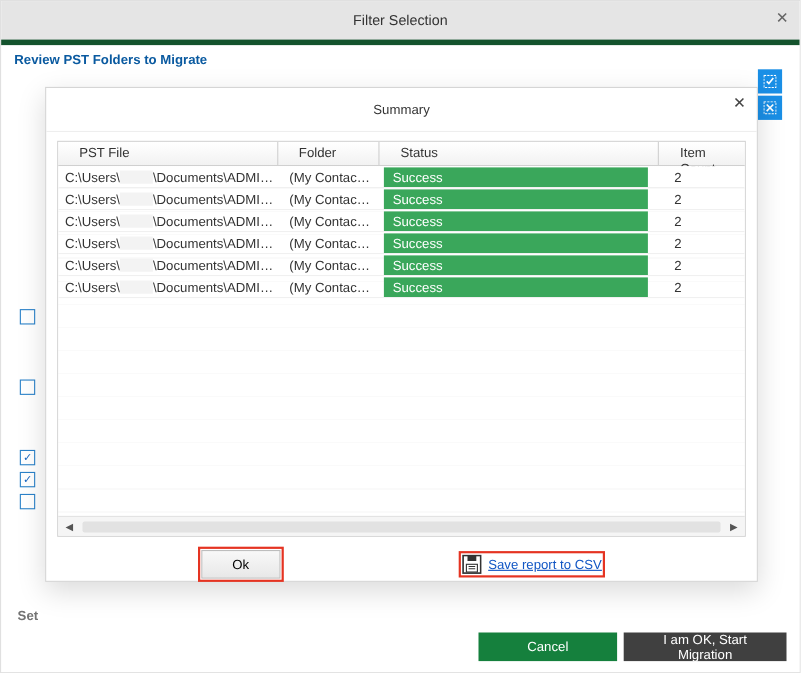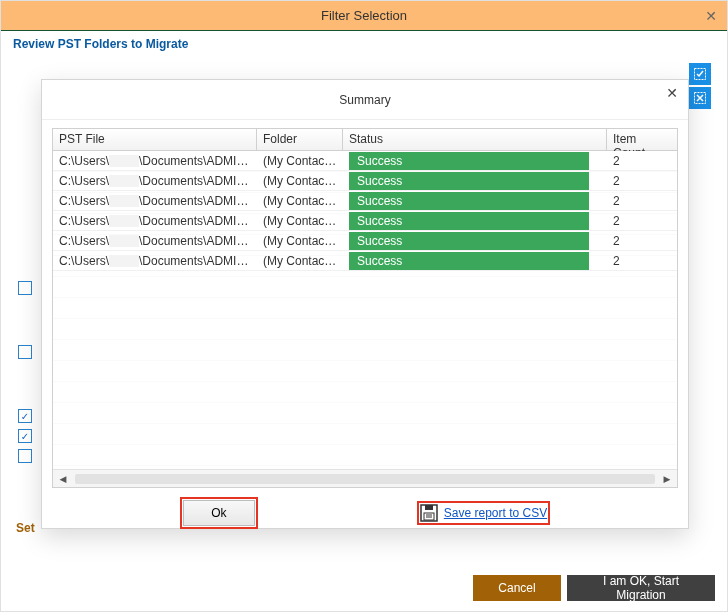--- a/index.html
+++ b/index.html
@@ -1,47 +1,47 @@
 <!DOCTYPE html>
 <html><head>
 <meta charset="utf-8">
 <style>
   * { box-sizing: border-box; }
   html, body { margin:0; padding:0; font-family: "Segoe UI", Arial, sans-serif; font-size:12px; color:#333; }
   .window { width:728px; height:612px; border:1px solid #e0e0e0; position:relative; background:#fff; overflow:hidden;}
-  .titlebar { height:30px; display:flex; align-items:center; justify-content:center; position:relative; background:#fdba74; border-bottom:1px solid #14532d;}
+  .titlebar { height:40px; display:flex; align-items:center; justify-content:center; position:relative; background:#e5e5e5; border-bottom:5px solid #14532d;}
   .titlebar .title { color:#333; font-size:13px;}
   .titlebar .close { position:absolute; right:10px; top:7px; font-size:14px; color:#666; cursor:pointer;}
   .subtitle { padding:6px 12px; color:#0a5aa0; font-weight:600;}
   .back-row { padding:0 60px 0 80px; margin-top:4px; display:flex; align-items:center; gap:8px;}
   .back-row .header-box { flex:1; height:22px; border:1px solid #ddd; background:linear-gradient(#fff,#f3f3f3); display:flex; align-items:center; }
   .back-row .folderpath { width:280px; padding-left:20px; color:#444;}
   .back-row .itemcount { justify-content:center;}
   .back-row .scroll { width:16px; height:22px; border:1px solid #cfcfcf; background:linear-gradient(#fdfdfd,#ececec); display:flex; align-items:center; justify-content:center; font-size:8px; color:#555;}
   .right-icons { position:absolute; top:62px; right:16px; display:flex; flex-direction:column; gap:2px;}
   .right-icons .iconbtn { width:22px; height:22px; background:#1a8fe6; color:#fff; display:flex; align-items:center; justify-content:center; cursor:pointer; font-size:10px;}
   .left-checks { position:absolute; left:17px; top:280px; display:flex; flex-direction:column; gap:50px;}
   .checkgap { display:flex; flex-direction:column; gap:6px;}
   .chk { width:14px; height:14px; border:1px solid #2b82c9; background:#fff; display:inline-flex; align-items:center; justify-content:center; font-size:10px; color:#1565c0; cursor:pointer;}
   .chk.checked::after { content:"✓"; }
-  .set-label { position:absolute; left:15px; top:520px; color:#a16207; font-weight:600;}
+  .set-label { position:absolute; left:15px; top:552px; color:#737373; font-weight:600;}
   .skip-row { position:absolute; left:17px; top:550px; display:flex; gap:6px; align-items:center; color:#cc4020; font-weight:600; cursor:pointer;}
   .bottom-buttons { position:absolute; right:12px; bottom:10px; display:flex; gap:6px;}
   .btn { height:26px; padding:0 18px; display:flex; align-items:center; justify-content:center; font-size:12px; cursor:pointer; border:none;}
-  .btn.cancel { background:#a16207; color:#fff; width:88px;}
+  .btn.cancel { background:#15803d; color:#fff; width:126px;}
   .btn.primary { background:#404040; color:#fff; width:148px;}
 
   
   .dialog { position:absolute; left:40px; top:78px; width:648px; height:450px; background:#fff; border:1px solid #d5d5d5; box-shadow:0 8px 24px rgba(0,0,0,0.15); z-index:5;}
   .dlg-title { height:40px; display:flex; align-items:center; justify-content:center; position:relative; border-bottom:1px solid #eee;}
   .dlg-title .t { color:#333;}
   .dlg-title .x { position:absolute; right:10px; top:5px; font-size:14px; cursor:pointer; color:#444;}
   .grid { border:1px solid #d0d0d0; margin:8px 10px 0 10px; height:360px; display:flex; flex-direction:column; background:#fff;}
   .grid-head { display:flex; background:linear-gradient(#ffffff,#f2f2f2); border-bottom:1px solid #d0d0d0; height:22px; flex:0 0 auto;}
-  .grid-head .cell { border-right:1px solid #d0d0d0; padding:3px 6px; color:#333; font-size:12px;}
+  .grid-head .cell { border-right:1px solid #d0d0d0; padding:3px 6px; color:#333; font-size:12px;margin-left:13px;}
   .grid-body { flex:1; overflow:hidden; background:repeating-linear-gradient(#fff 0 20px,#fafafa 20px 21px);}
   .row { display:flex; height:20px; align-items:center; border-bottom:1px solid #f0f0f0;}
   .row .cell { padding:0 6px; white-space:nowrap; overflow:hidden; text-overflow:ellipsis; font-size:12px; color:#333;}
   .redact { display:inline-block; width:30px; height:12px; background:#f3f3f3; vertical-align:middle;}
   .status-pill { background:#3aa75b; color:#fff; height:18px; display:flex; align-items:center; padding:0 8px; width:240px;}
   .c-file  { width:204px; border-right:1px solid transparent;}
   .c-folder{ width:86px; }
   .c-status{ width:264px; }
   .c-count { width:70px; }
   .grid-head .c-file  { width:204px;}

